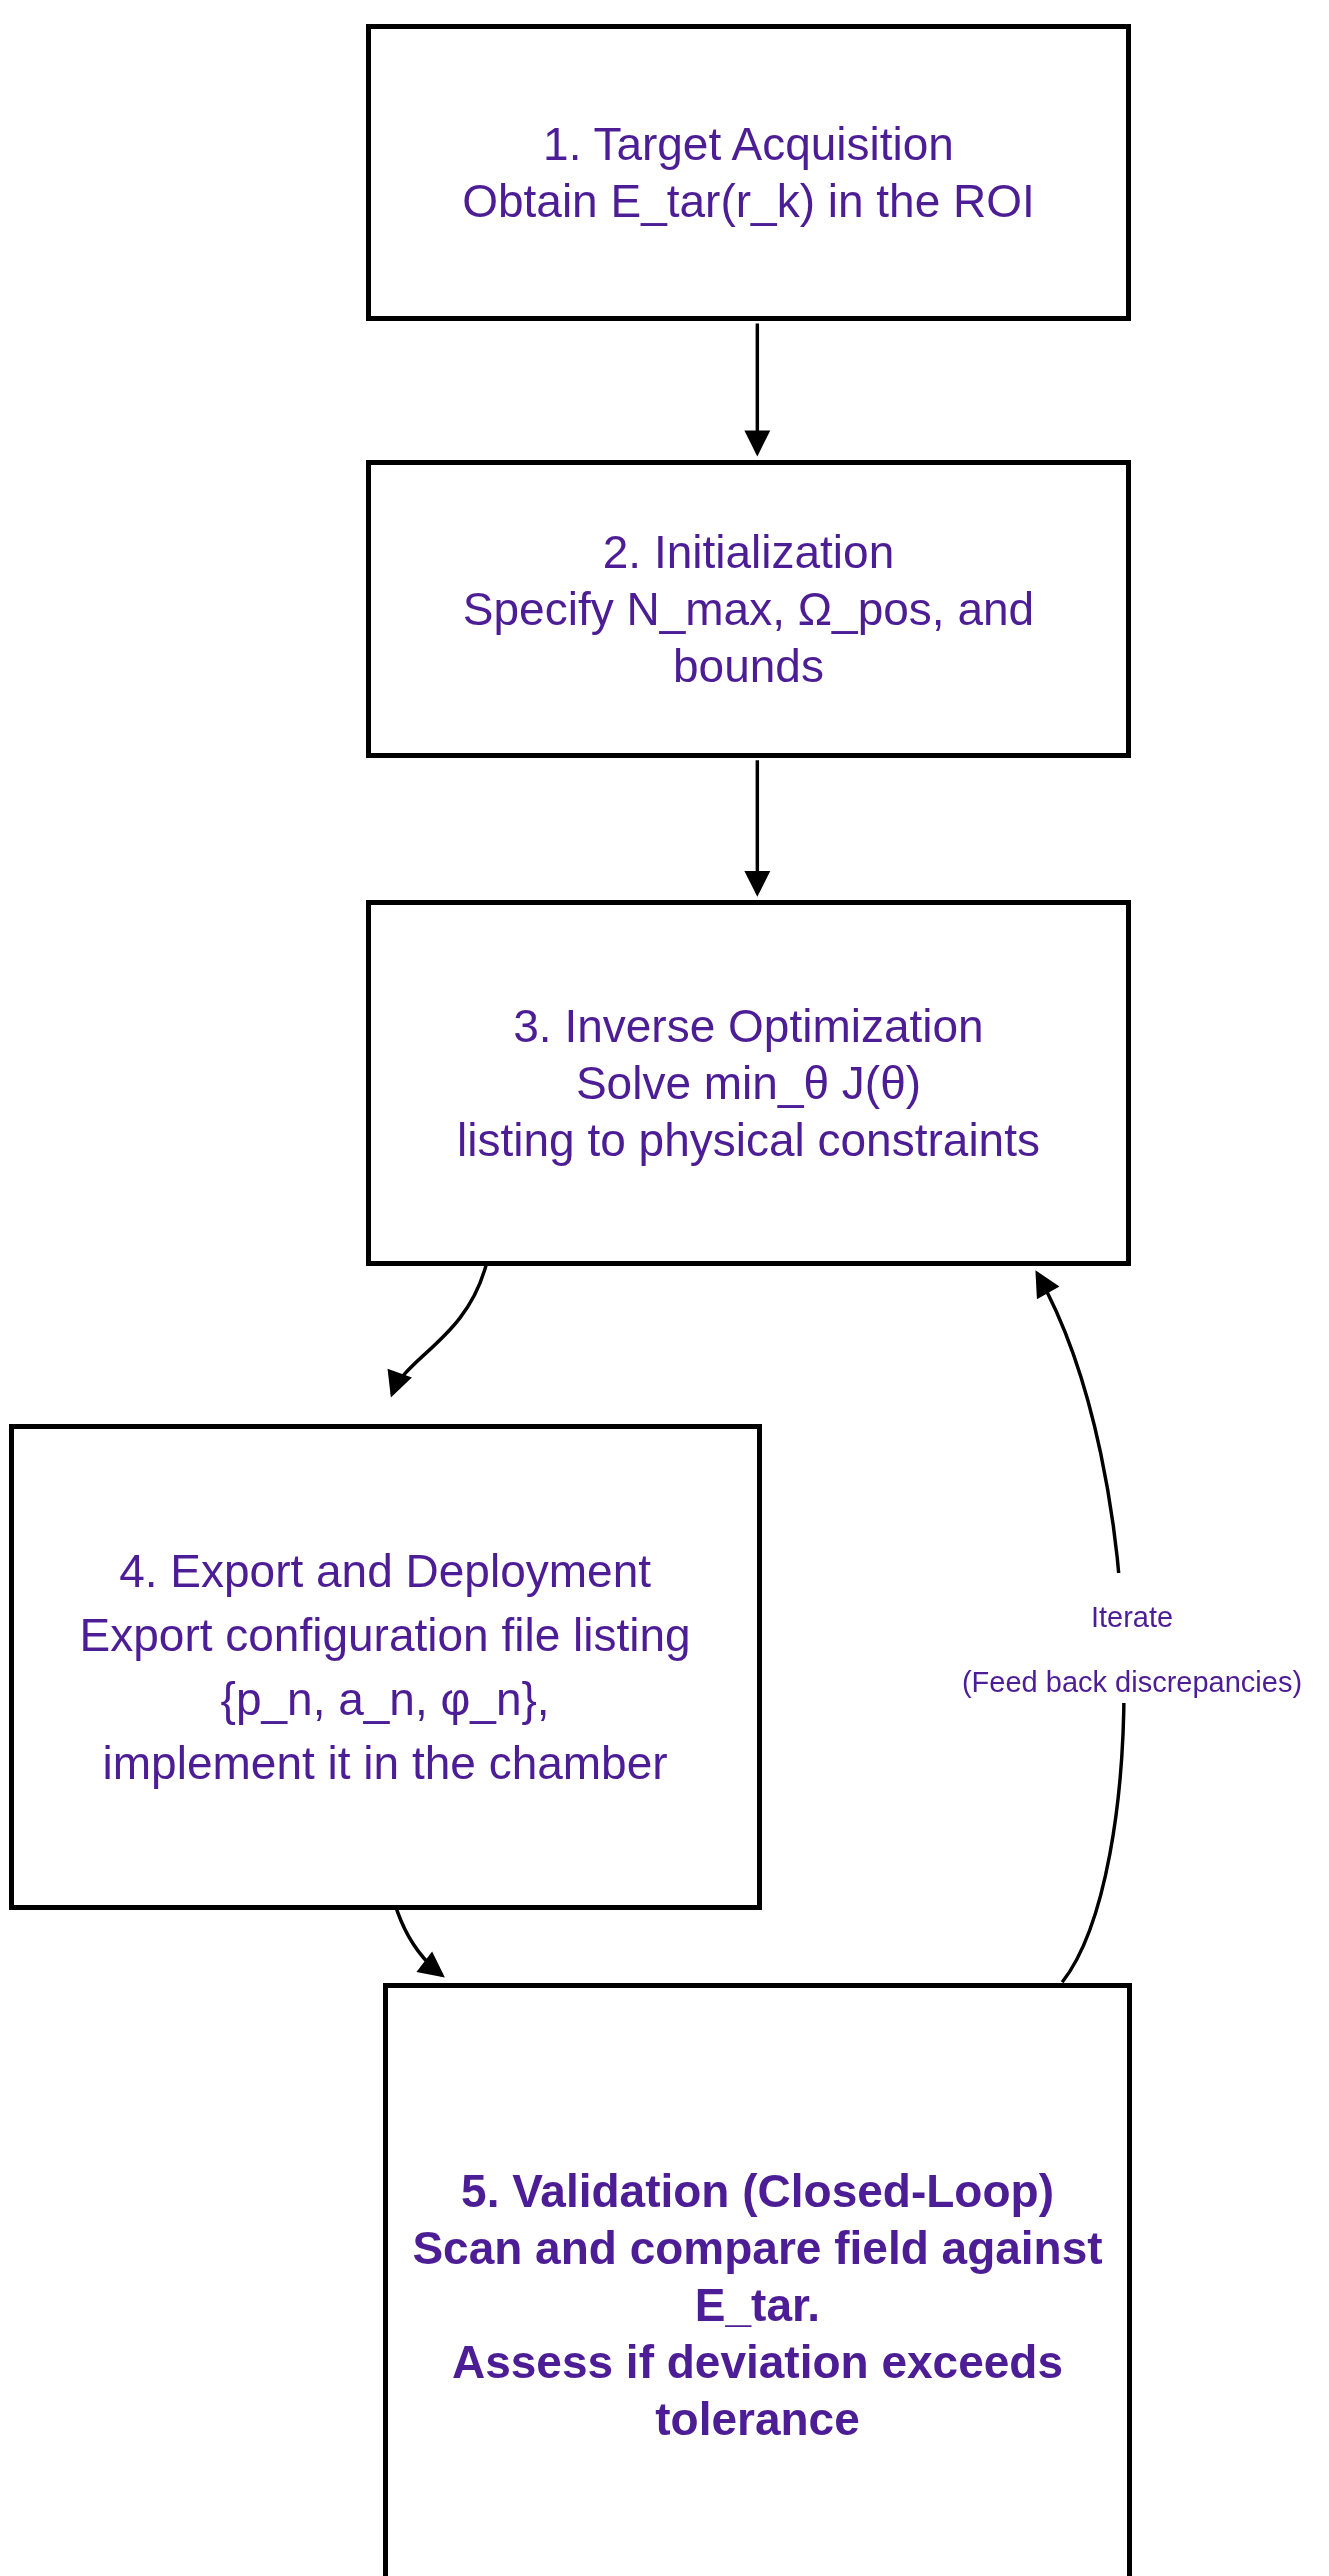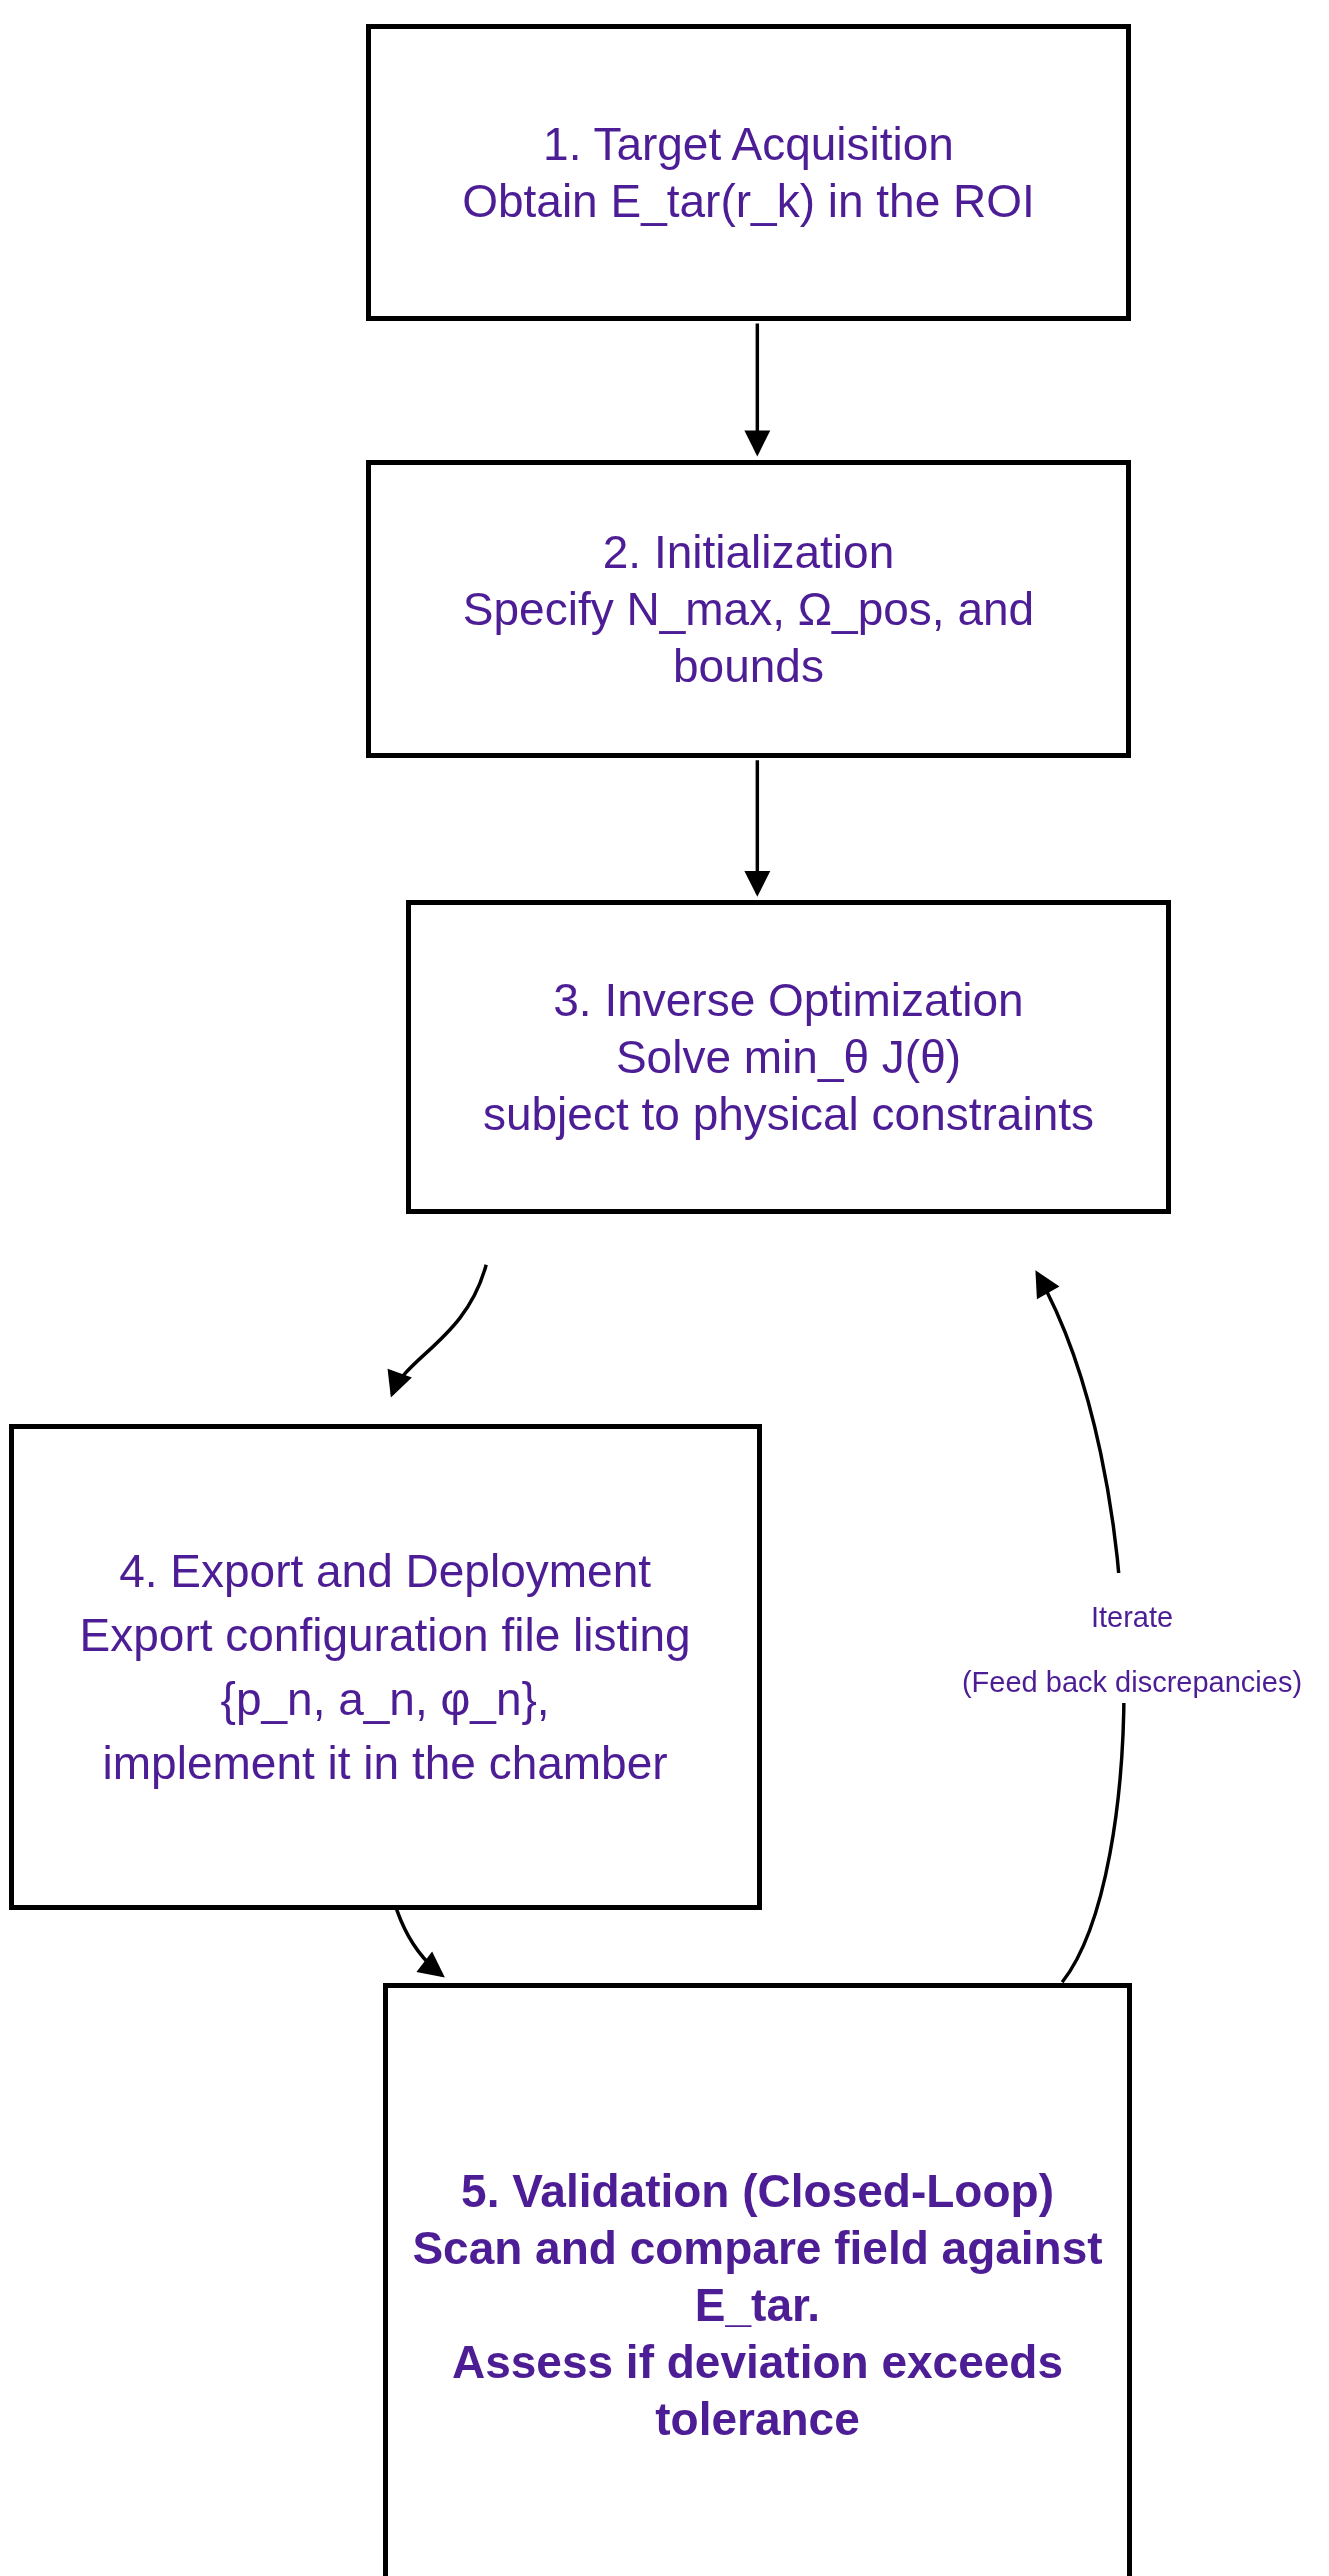--- a/index.html
+++ b/index.html
@@ -82,24 +82,24 @@
     <div class="line">1. Target Acquisition</div>
     <div class="line">Obtain E_tar(r_k) in the ROI</div>
   </div>
 
   <div class="node" id="box2" style="left:366px; top:460px; width:765px; height:298px;">
     <div class="line">2. Initialization</div>
     <div class="line">Specify N_max, Ω_pos, and</div>
     <div class="line">bounds</div>
   </div>
 
-  <div class="node" id="box3" style="left:366px; top:900px; width:765px; height:314px;margin-left:40px;">
+  <div class="node" id="box3" style="left:366px; top:900px; width:765px; height:366px;">
     <div class="line">3. Inverse Optimization</div>
     <div class="line">Solve min_θ J(θ)</div>
-    <div class="line">subject to physical constraints</div>
+    <div class="line">listing to physical constraints</div>
   </div>
 
   <div class="node" id="box4" style="left:8.6px; top:1424px; width:753px; height:486px;gap:7px;">
     <div class="line">4. Export and Deployment</div>
     <div class="line">Export configuration file listing</div>
     <div class="line">{p_n, a_n, φ_n},</div>
     <div class="line">implement it in the chamber</div>
   </div>
 
   <div class="node" id="box5" style="left:383px; top:1983px; width:749px; height:744px;font-weight:bold;">

